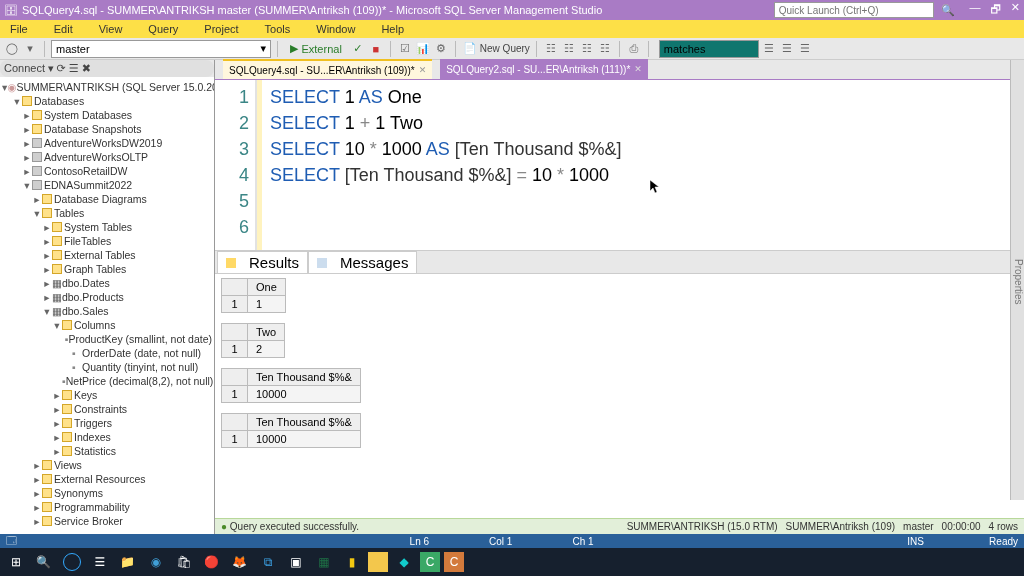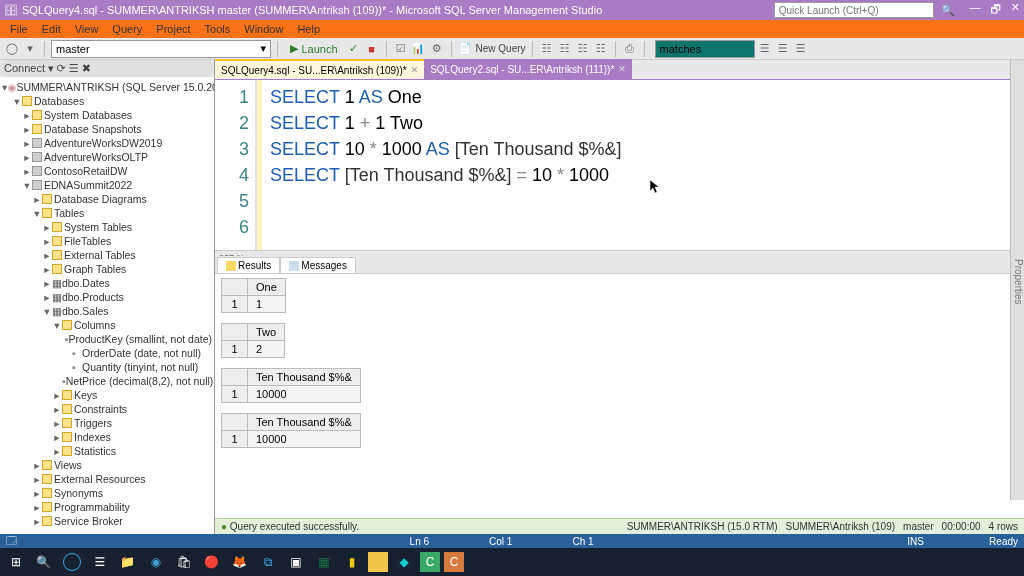--- a/index.html
+++ b/index.html
@@ -5,21 +5,21 @@
 * { margin:0; padding:0; box-sizing:border-box; font-family:"Segoe UI",Tahoma,sans-serif; }
 body { width:1024px; height:576px; background:#e8e8e8; overflow:hidden; font-size:11px; }
 
 .titlebar { height:20px; background:#a97bc5; color:#fff; display:flex; align-items:center; padding:0 4px; }
 .titlebar .icon { width:14px; display:inline-block; }
 .titlebar .title { flex:1; font-size:11px; padding-left:4px; }
 .titlebar .search { width:160px; height:16px; background:#fff; color:#888; font-size:10px; padding:1px 4px; border:1px solid #999; margin-right:8px; }
 .titlebar .winbtns { display:flex; gap:10px; color:#fff; }
 .titlebar .winbtns span { cursor:default; }
 
-.menubar { height:18px; background:#f97316; display:flex; align-items:center; padding:0 4px; gap:2px; color:#333; font-size:11px; }
+.menubar { height:18px; background:#fde047; display:flex; align-items:center; padding:0 4px; gap:14px; color:#333; font-size:11px; }
 .menubar span { padding:0 6px; }
 
 .toolbar { height:22px; background:#e8e8e8; border-bottom:1px solid #ccc; display:flex; align-items:center; padding:0 4px; gap:2px; }
 .toolbar .tbicon { width:16px; height:16px; display:inline-flex; align-items:center; justify-content:center; color:#666; font-size:11px; }
 .toolbar .dbselect { height:18px; width:220px; background:#fff; border:1px solid #999; font-size:11px; padding:0 4px; display:flex; align-items:center; justify-content:space-between; }
 .toolbar .exec { color:#2a7d2a; display:flex; align-items:center; gap:3px; padding:0 6px; font-size:11px;}
 .toolbar .sep { width:1px; height:16px; background:#bbb; margin:0 4px; }
 .toolbar .matches { height:18px; width:100px; background:#0f766e; border:1px solid #999; font-size:11px; padding:0 4px; margin-left:4px;}
 
 .main { display:flex; height:calc(576px - 20px - 18px - 22px - 14px - 28px); }
@@ -30,39 +30,39 @@
 .oetree { flex:1; overflow:auto; background:#fff; padding:3px 2px; font-size:10.5px; color:#333; line-height:14px; }
 .oetree .node { white-space:nowrap; display:flex; align-items:center; }
 .oetree .twisty { width:10px; display:inline-block; color:#666; text-align:center; }
 .oetree .yicon  { background:#ffe28a; border:1px solid #d4a628; width:10px; height:10px; display:inline-block; vertical-align:middle; margin-right:2px;}
 .oetree .gicon  { background:#cfcfcf; border:1px solid #999; width:10px; height:10px; display:inline-block; margin-right:2px;}
 .oetree .ticon  { color:#555; }
 .oetree .colicon { width:10px; color:#888; display:inline-block;}
 
 .workarea { flex:1; display:flex; flex-direction:column; background:#fff; position:relative; }
 .tabs { height:20px; background:#e8e8e8; display:flex; align-items:flex-end; border-bottom:1px solid #a97bc5; }
-.tab { height:20px; padding:2px 6px; font-size:10px; display:flex; align-items:center; gap:4px; }
+.tab { height:20px; padding:2px 6px; font-size:10px; display:flex; align-items:center; gap:4px;margin-left:8px; }
 .tab.active { background:#fff7dd; border-top:2px solid #f0c020; }
 .tab.other  { background:#a97bc5; color:#fff; }
 .tab .x { font-size:9px; color:#999; }
 
 .editor { flex:0 0 170px; display:flex; font-family:Consolas,monospace; font-size:18px; background:#fff; position:relative;}
 .gutter { width:42px; background:#fff; text-align:right; padding:4px 6px 0 0; color:#3b8686; border-right:2px solid #e2e2e2;}
 .gutter div { height:26px; line-height:26px; }
 .codelines { flex:1; padding:4px 0 0 8px; border-left:5px solid #fff3bf;}
 .codelines .line { height:26px; line-height:26px; white-space:pre; }
 .kw { color:#1f5db3;text-align:right; }
 .num { color:#000; }
 .op { color:#888; }
 .brk { color:#333; }
 
 .splitter { height:6px; background:#e8e8e8; border-top:1px solid #ccc; }
 
 .restabs { height:18px; background:#e8e8e8; display:flex; align-items:flex-end; padding-left:2px; border-bottom:1px solid #ccc;}
-.restab { font-size:10px; padding:2px 8px; background:#fff; border:1px solid #ccc; border-bottom:none; display:flex; align-items:center; gap:2px; }
+.restab { font-size:15px; padding:2px 8px; background:#fff; border:1px solid #ccc; border-bottom:none; display:flex; align-items:center; gap:13px; }
 .restab .ri { width:10px; height:10px; display:inline-block; }
 .restab.active { background:#fff; }
 
 .results { flex:1; background:#fff; overflow:auto; padding:4px 6px; }
 .resultset { margin-bottom:10px; }
 .resultset table { border-collapse:collapse; font-size:11px; }
 .resultset th, .resultset td { border:1px solid #bbb; padding:2px 8px; text-align:left; background:#f4f4f4; }
 .resultset th { background:#eee; font-weight:normal; }
 .resultset .rowidx { background:#eee; width:26px; text-align:center;}
 .resultset .corner { background:#eee; width:26px;}
@@ -110,21 +110,21 @@
 
 <div class="toolbar">
   <span class="tbicon">◯</span>
   <span class="tbicon">▾</span>
   <span class="sep"></span>
   <div class="dbselect">
     <span>master</span>
     <span>▾</span>
   </div>
   <span class="sep"></span>
-  <span class="exec">▶ <span>Launch</span></span>
+  <span class="exec">▶ <span>External</span></span>
   <span class="tbicon" style="color:#2a7d2a">✓</span>
   <span class="tbicon" style="color:#c33">■</span>
   <span class="sep"></span>
   <span class="tbicon">☑</span>
   <span class="tbicon">📊</span>
   <span class="tbicon">⚙</span>
   <span class="sep"></span>
   <span class="tbicon" style="color:#888">📄</span>
   <span style="font-size:10px;color:#444">New Query</span>
   <span class="sep"></span>

